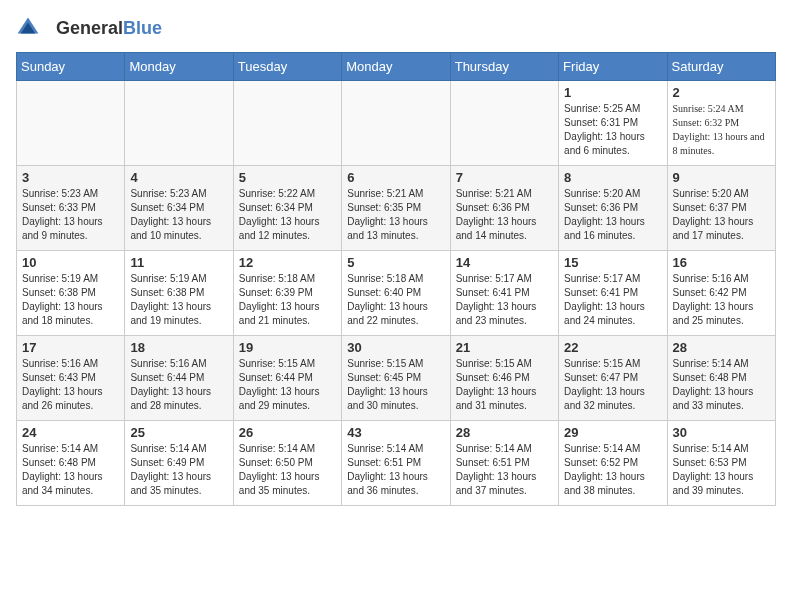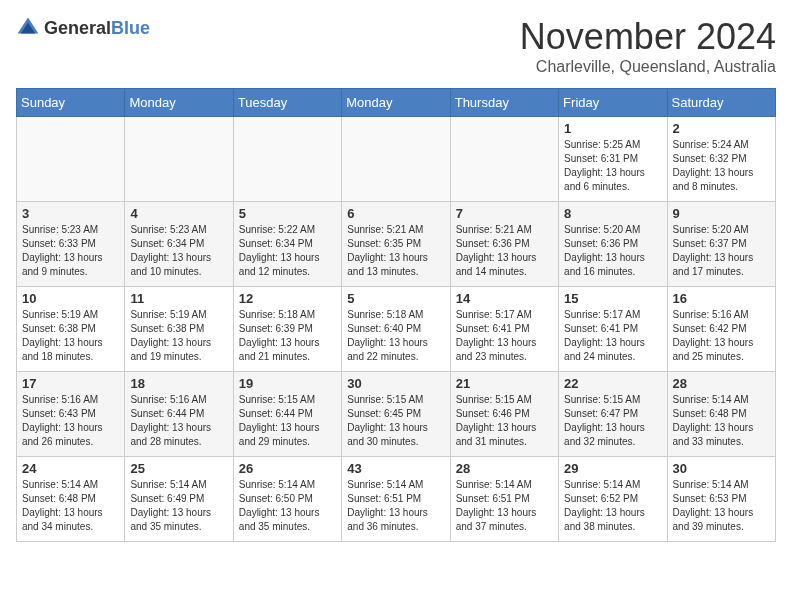--- a/index.html
+++ b/index.html
@@ -12,21 +12,21 @@
     }
     .header-area {
       display: flex;
       justify-content: space-between;
       align-items: flex-start;
       margin-bottom: 12px;
     }
     .logo {
       display: flex;
       align-items: center;
-      gap: 4px;
+      gap: 16px;
     }
     .logo-text-general {
       font-size: 18px;
       font-weight: bold;
       color: #333;
     }
     .logo-text-blue {
       font-size: 18px;
       font-weight: bold;
       color: #4a7fc1;
@@ -98,24 +98,20 @@
 <div class="header-area">
   <div class="logo">
     <svg class="logo-icon" viewBox="0 0 30 30" xmlns="http://www.w3.org/2000/svg">
       <polygon points="15,2 28,22 2,22" fill="#4a7fc1"></polygon>
       <polygon points="15,8 24,22 6,22" fill="#1a4f8a"></polygon>
     </svg>
     <div>
       <span class="logo-text-general">General</span><span class="logo-text-blue">Blue</span>
     </div>
   </div>
-  <div class="title-area">
-    <div class="month-title">November 2024</div>
-    <div class="location-title">Charleville, Queensland, Australia</div>
-  </div>
 </div>
 
 <table>
   <thead>
     <tr id="header-row">
         <th>Sunday</th>
         <th>Monday</th>
         <th>Tuesday</th>
         <th>Monday</th>
         <th>Thursday</th>
@@ -131,21 +127,21 @@
         <td class="empty"></td>
         <td class="empty"></td>
         <td>
           <span class="day-number">1</span>
           <div class="day-info" style="white-space: pre-line;">Sunrise: 5:25 AM
 Sunset: 6:31 PM
 Daylight: 13 hours and 6 minutes.</div>
         </td>
         <td>
           <span class="day-number">2</span>
-          <div class="day-info" style="white-space: pre-line;">Sunrise: 5:24 AM
+          <div class="day-info" style="white-space: pre-line; font-family: Liberation Serif, serif;">Sunrise: 5:24 AM
 Sunset: 6:32 PM
 Daylight: 13 hours and 8 minutes.</div>
         </td>
       </tr>
       <tr>
         <td>
           <span class="day-number">3</span>
           <div class="day-info" style="white-space: pre-line;">Sunrise: 5:23 AM
 Sunset: 6:33 PM
 Daylight: 13 hours and 9 minutes.</div>

